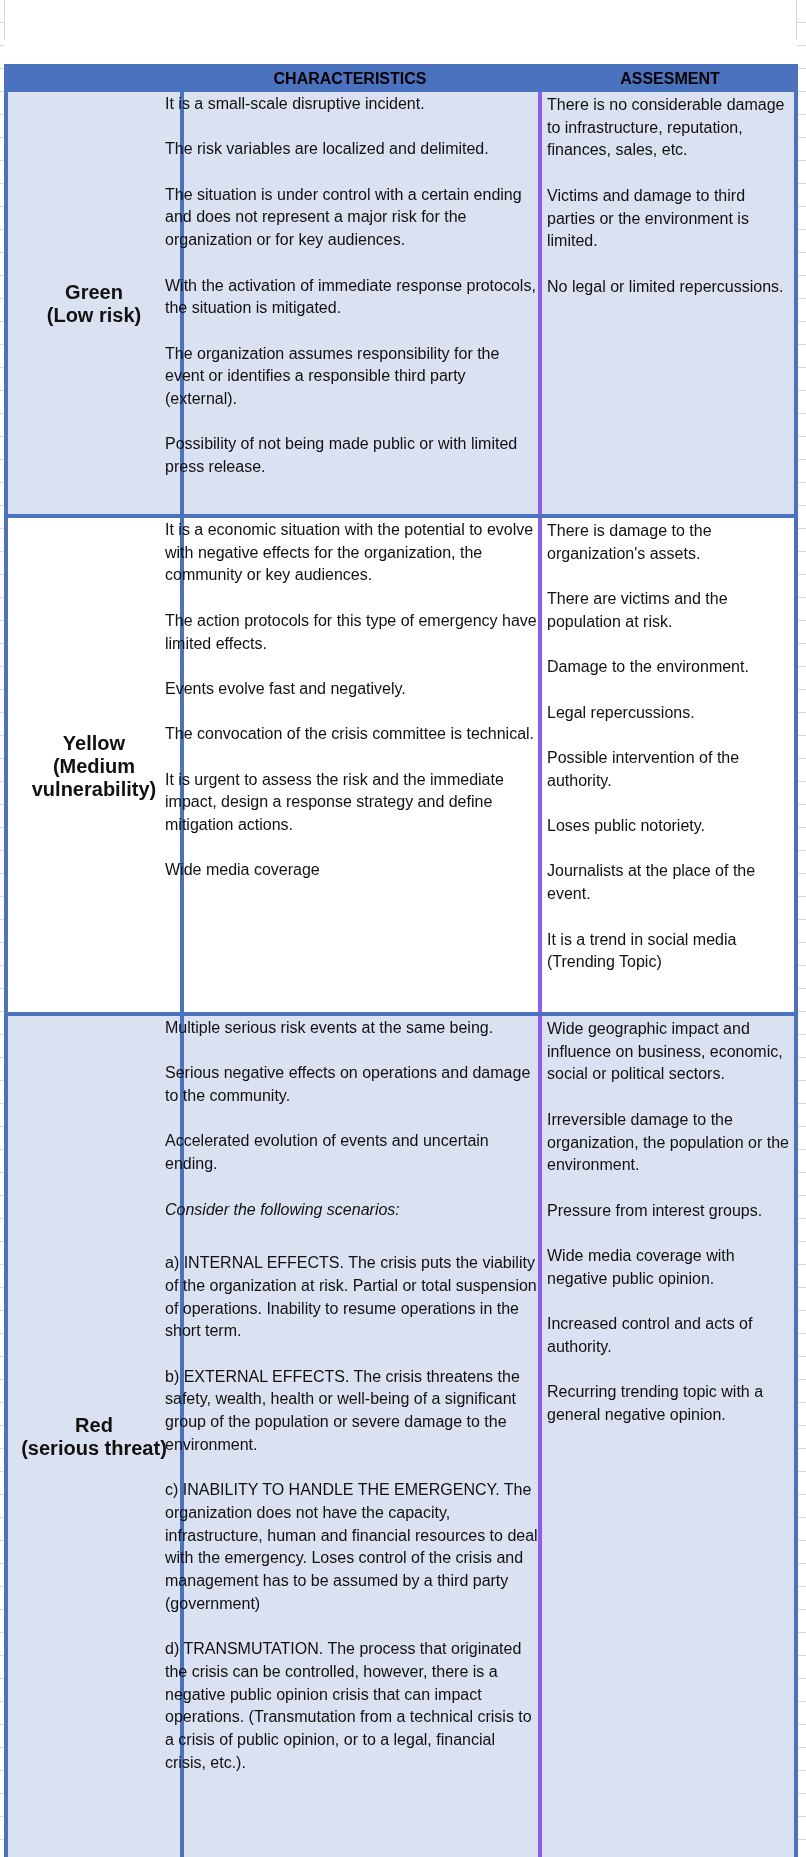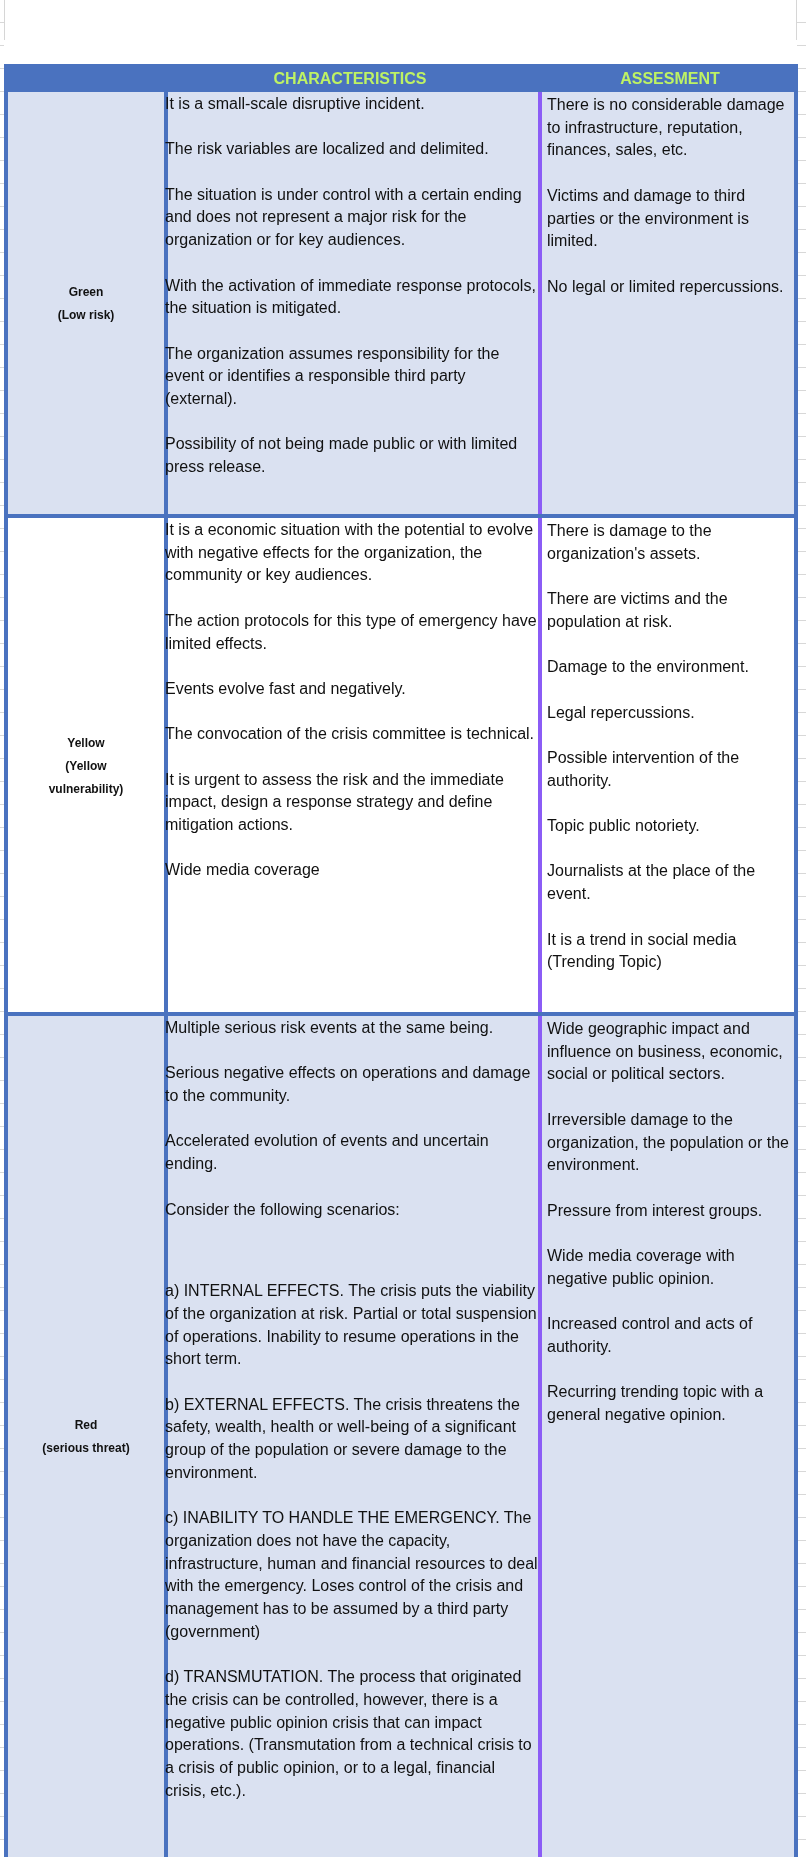--- a/index.html
+++ b/index.html
@@ -26,35 +26,35 @@
     display: flex; align-items: center; justify-content: center;
     font-weight: bold; font-size: 19px; letter-spacing: 0.1px;
     background: #ffffff;
     margin-top: 40px;
   }
   .table {
     position: absolute; left: 4px; top: 64px; width: 794px; height: 1793px;
   }
   .header {
     position: absolute; left: 0; top: 0; width: 794px; height: 28px;
-    background: #4A72BF; color: #bef264; font-weight: bold; font-size: 16px;
+    background: #4A72BF; color: #000000; font-weight: bold; font-size: 16px;
   }
   .header .h { position: absolute; top: 0; height: 28px; line-height: 30px; text-align: center; }
   .row { position: absolute; left: 0; width: 794px; box-sizing: border-box; }
   .row.blue { background: #DAE1F1; }
   .row.white { background: #ffffff; }
   .cell { position: absolute; top: 0; bottom: 0; box-sizing: border-box; }
-  .c1 { left: 0; width: 164px; border-left: 4px solid #4A72BF; border-right: 4px solid #4A72BF;
+  .c1 { left: 0; width: 180px; border-left: 4px solid #4A72BF; border-right: 4px solid #4A72BF;
         display: flex; align-items: center; justify-content: center; text-align: center;
-        font-weight: bold; font-size: 12px; line-height: 23px; }
+        font-weight: bold; font-size: 20px; line-height: 23px; }
   .c2 { left: 154px; width: 384px; padding: 1px 0 0 7px; font-size: 16px; line-height: 22.7px; border-right: 4px solid #8b5cf6; }
   .c3 { left: 538px; width: 256px; padding: 2px 0 0 5px; font-size: 16px; line-height: 22.7px; border-right: 4px solid #4A72BF; }
   .row-border { position: absolute; left: 0; width: 794px; height: 4px; background: #4A72BF; }
   .para { margin: 0 0 22.7px 0; white-space: normal; }
-  .para.gap2 { margin-bottom: 59px; }
+  .para.gap2 { margin-bottom: 31px; font-style: italic; }
   .label-line { display: block; }
 </style>
 </head>
 <body>
 
 <div class="gridcol-left"></div>
 <div class="gridcol"></div>
 <div class="vline"></div>
 <div class="vline-left"></div>
 
@@ -87,39 +87,39 @@
       <p class="para">Victims and damage to third parties or the environment is limited.</p>
       <p class="para">No legal or limited repercussions.</p>
     </div>
   </div>
   <div class="row-border" style="top:450px;"></div>
 
   <div class="row white" style="top:454px;height:496px;">
     <div class="cell c1">
       <div>
         <span class="label-line">Yellow</span>
-        <span class="label-line">(Yellow</span>
+        <span class="label-line">(Medium</span>
         <span class="label-line">vulnerability)</span>
       </div>
     </div>
     <div class="cell c2">
       <p class="para">It is a economic situation with the potential to evolve with negative effects for the organization, the community or key audiences.</p>
       <p class="para">The action protocols for this type of emergency have limited effects.</p>
       <p class="para">Events evolve fast and negatively.</p>
       <p class="para">The convocation of the crisis committee is technical.</p>
       <p class="para">It is urgent to assess the risk and the immediate impact, design a response strategy and define mitigation actions.</p>
       <p class="para">Wide media coverage</p>
     </div>
     <div class="cell c3">
       <p class="para">There is damage to the organization's assets.</p>
       <p class="para">There are victims and the population at risk.</p>
       <p class="para">Damage to the environment.</p>
       <p class="para">Legal repercussions.</p>
       <p class="para">Possible intervention of the authority.</p>
-      <p class="para">Topic public notoriety.</p>
+      <p class="para">Loses public notoriety.</p>
       <p class="para">Journalists at the place of the event.</p>
       <p class="para">It is a trend in social media (Trending Topic)</p>
     </div>
   </div>
   <div class="row-border" style="top:948px;"></div>
 
   <div class="row blue" style="top:952px;height:841px;">
     <div class="cell c1">
       <div>
         <span class="label-line">Red</span>

